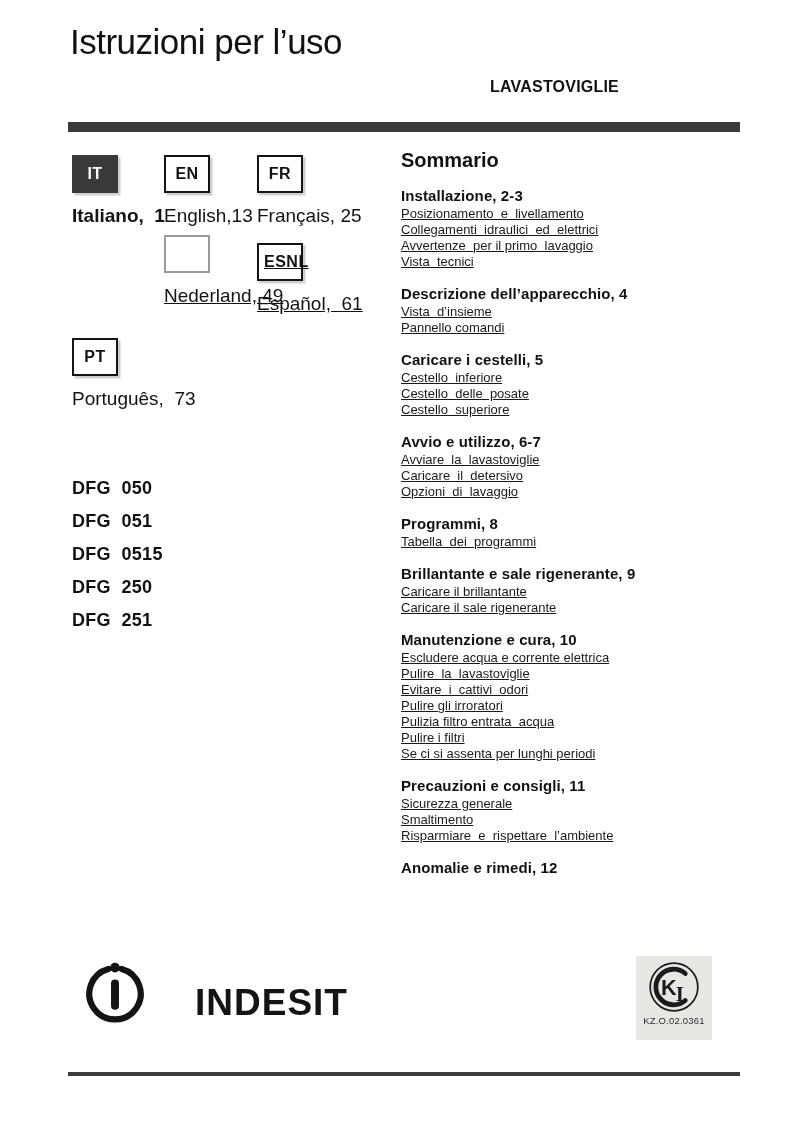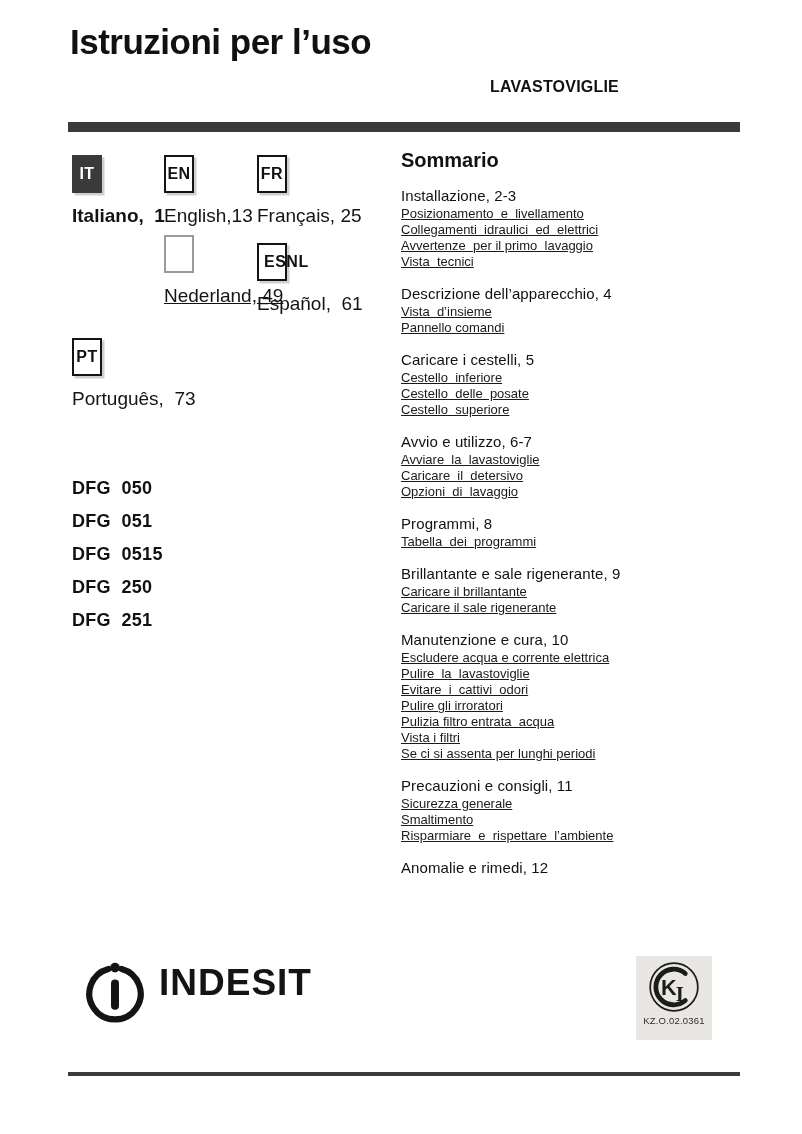--- a/index.html
+++ b/index.html
@@ -8,66 +8,66 @@
     width: 802px; height: 1134px;
     font-family: "Liberation Sans", sans-serif;
     color: #111;
     position: relative;
     overflow: hidden;
   }
   .page { position: absolute; inset: 0; }
 
   .doc-title {
     position: absolute; left: 70px; top: 22px;
-    font-size: 35px; font-weight: bold; letter-spacing: -0.5px;
+    font-size: 35px; font-weight: normal; letter-spacing: -0.5px;
     white-space: pre;
   }
   .doc-subtitle {
     position: absolute; left: 401px; top: 78px; width: 307px;
     text-align: center; font-size: 16px; font-weight: bold; letter-spacing: 0.2px;
   }
   .rule-top {
     position: absolute; left: 68px; top: 122px; width: 672px; height: 10px;
     background: #3a3a3a;
   }
   .rule-bottom {
     position: absolute; left: 68px; top: 1072px; width: 672px; height: 4px;
     background: #3b3b3b;
   }
 
   
   .lang-grid { position: absolute; left: 72px; top: 155px; width: 330px; height: 260px; }
   .lang-cell { position: absolute; width: 90px; }
   .lang-box {
-    width: 30px; height: 38px;
+    width: 46px; height: 38px;
     border: 2px solid #141414;
     display: flex; align-items: center; justify-content: center;
     font-size: 16px; font-weight: bold; letter-spacing: 0.5px;
     background: #fff;
     box-shadow: 2.5px 2.5px 0 #cfcfcf;
   }
   .lang-box.active { background: #3a3a3a; border-color: #3a3a3a; color: #fff; }
   .lang-box.empty { border-color: #9a9a9a; box-shadow: none; }
   .lang-box.overflow { justify-content: flex-start; padding-left: 5px; overflow: visible; white-space: nowrap; }
   .lang-label { margin-top: 12px; font-size: 19px; white-space: pre; color: #141414; }
   .lang-label.bold { font-weight: bold; }
 
   
   .models { position: absolute; left: 72px; top: 478px; }
   .model { font-size: 18px; font-weight: bold; height: 33px; white-space: pre; letter-spacing: 0.3px; }
 
   
   .toc { position: absolute; left: 401px; top: 148px; width: 350px; }
   .toc-title { font-size: 20px; font-weight: bold; line-height: 24px; margin-bottom: 14px; }
   .toc-section { margin-bottom: 14px; }
-  .toc-heading { font-size: 15px; font-weight: normal; line-height: 19px; margin-bottom: 1px; letter-spacing: 0.1px; }
+  .toc-heading { font-size: 15px; font-weight: bold; line-height: 19px; margin-bottom: 1px; letter-spacing: 0.1px; }
   .toc-item { font-size: 13px; line-height: 16px; white-space: pre; color: #1a1a1a; text-decoration: underline; }
 
   
-  .brand { position: absolute; left: 84px; top: 960px; height: 64px; display: flex; align-items: flex-start; }
+  .brand { position: absolute; left: 84px; top: 960px; height: 64px; display: flex; align-items: flex-end; gap: 36px; }
   .brand-icon { width: 62px; height: 64px; }
   .brand-word {
     font-size: 37px; font-weight: bold; letter-spacing: 1px;
     margin-left: 13px; margin-top: 2px; color: #141414;
   }
 
   
   .cert {
     position: absolute; left: 636px; top: 956px; width: 76px; height: 84px;
     background: #e9e7e3; display: flex; flex-direction: column; align-items: center;
@@ -95,21 +95,21 @@
         <div class="lang-label">English,13</div>
       </div>
       <div class="lang-cell" style="left: 185px; top: 0px;">
         <div class="lang-box">FR</div>
         <div class="lang-label">Français, 25</div>
       </div>
       <div class="lang-cell" style="left: 92px; top: 80px; text-decoration: underline;">
         <div class="lang-box empty"></div>
         <div class="lang-label">Nederland, 49</div>
       </div>
-      <div class="lang-cell" style="left: 185px; top: 88px;">
+      <div class="lang-cell" style="left: 185px; top: 88px; text-decoration: underline;">
         <div class="lang-box overflow">ESNL</div>
         <div class="lang-label">Español,  61</div>
       </div>
       <div class="lang-cell" style="left: 0px; top: 183px;">
         <div class="lang-box">PT</div>
         <div class="lang-label">Português,  73</div>
       </div>
     </div>
 
   <div class="models">
@@ -156,21 +156,21 @@
           <div class="toc-item">Caricare il brillantante</div>
           <div class="toc-item">Caricare il sale rigenerante</div>
         </div>
         <div class="toc-section">
           <div class="toc-heading">Manutenzione e cura, 10</div>
           <div class="toc-item">Escludere acqua e corrente elettrica</div>
           <div class="toc-item">Pulire  la  lavastoviglie</div>
           <div class="toc-item">Evitare  i  cattivi  odori</div>
           <div class="toc-item">Pulire gli irroratori</div>
           <div class="toc-item">Pulizia filtro entrata  acqua</div>
-          <div class="toc-item">Vista i filtri</div>
+          <div class="toc-item">Pulire i filtri</div>
           <div class="toc-item">Se ci si assenta per lunghi periodi</div>
         </div>
         <div class="toc-section">
           <div class="toc-heading">Precauzioni e consigli, 11</div>
           <div class="toc-item">Sicurezza generale</div>
           <div class="toc-item">Smaltimento</div>
           <div class="toc-item">Risparmiare  e  rispettare  l’ambiente</div>
         </div>
         <div class="toc-section">
           <div class="toc-heading">Anomalie e rimedi, 12</div>

